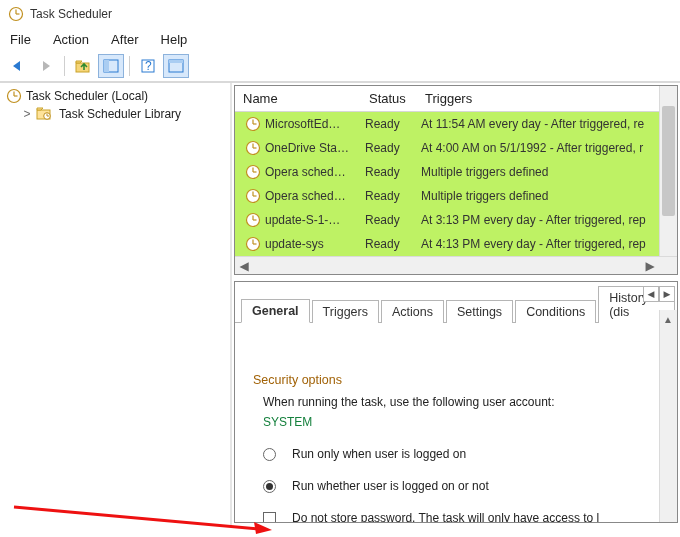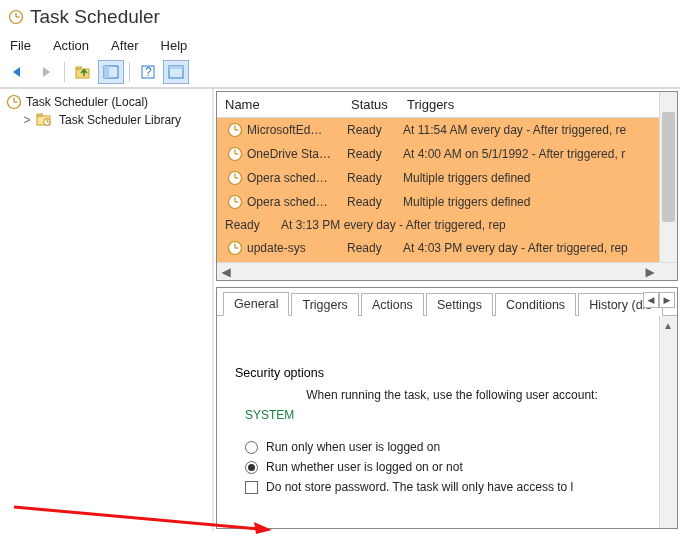--- a/index.html
+++ b/index.html
@@ -1,39 +1,39 @@
 <!DOCTYPE html>
 <html><head>
 <meta charset="utf-8">
 <style>
   * { box-sizing: border-box; font-family: "Segoe UI", Tahoma, sans-serif; font-size: 12px; }
   body { margin: 0; background: #fff; width: 680px; height: 537px; overflow: hidden; position: relative; }
 
   .titlebar { display: flex; align-items: center; padding: 6px 8px; gap: 6px; }
   .titlebar .app-icon { width: 16px; height: 16px; }
-  .titlebar .title { font-size: 19px; color: #333; }
+  .titlebar .title { font-size: 12px; color: #333; }
 
   .menubar { display: flex; gap: 22px; padding: 4px 10px; color: #222; }
   .menubar span { font-size: 13px; cursor: default; }
 
   .toolbar { display: flex; align-items: center; padding: 3px 4px; gap: 0; border-bottom: 1px solid #d9d9d9; }
   .tool-btn { width: 26px; height: 24px; display: flex; align-items: center; justify-content: center; border: 1px solid transparent; margin: 0 1px; }
   .tool-btn.active { border: 1px solid #8cb2dc; background: #d7e8fb; }
   .tool-sep { width: 1px; height: 20px; background: #cfcfcf; margin: 0 4px; }
 
   .main { display: flex; border-top: 1px solid #d9d9d9; height: calc(100% - 94px); }
-  .tree-pane { width: 212px; padding: 4px 6px; }
+  .tree-pane { width: 230px; padding: 4px 6px; }
   .tree-row { display: flex; align-items: center; gap: 4px; padding: 1px 0; font-size: 12.5px; color: #222; }
   .tree-row .expander { width: 10px; color: #6b6b6b; font-size: 12px; display: inline-block; text-align: center;}
   .tree-indent { padding-left: 16px; }
   .tree-icon { width: 16px; height: 16px; }
 
   .content-pane { flex: 1; display: flex; flex-direction: column; border-left: 2px solid #e5e5e5; position: relative; }
   .v-splitter { position: absolute; left: -4px; top: 0; bottom: 0; width: 6px; cursor: col-resize; }
-  .list-area { border: 1px solid #888; margin: 2px 2px 0 2px; height: 190px; position: relative; overflow: hidden; background: #fdba74; }
+  .list-area { border: 1px solid #888; margin: 2px 2px 0 2px; height: 190px; position: relative; overflow: hidden; background: #bef264; }
   .list-header { display: flex; border-bottom: 1px solid #d7d7d7; background: #fff; }
   .list-header .col { padding: 5px 8px; text-align: left; color: #222; font-size: 13px; }
   .col-name { width: 126px; }
   .col-status { width: 56px; }
   .col-trig { flex: 1; }
   .list-body { overflow: hidden; }
   .list-row { display: flex; align-items: center; padding: 2px 0 2px 4px; font-size: 12.5px; color: #333; white-space: nowrap; justify-content: flex-end; }
   .list-row .cell { overflow: hidden; text-overflow: ellipsis; white-space: nowrap; padding: 2px 6px 2px 4px; }
   .list-row .task-icon { width: 16px; height: 16px; margin: 0 4px 0 2px; }
   .cell-name { width: 122px; display: flex; align-items: center; }
@@ -44,28 +44,28 @@
   .list-hscroll { position: absolute; left: 0; right: 0; bottom: 0; height: 18px; background: #f0f0f0; border-top: 1px solid #dadada; display: flex; align-items: center; }
   .hscroll-arrow { width: 18px; height: 18px; display: flex; align-items: center; justify-content: center; color: #666; }
   .hscroll-arrow.right { margin-left: auto; margin-right: 18px; }
   .hscroll-up { position: absolute; top: 0; right: 0; width: 18px; height: 18px; display: flex; align-items: center; justify-content: center; color: #666; font-size: 10px; }
 
   .h-splitter { height: 6px; cursor: row-resize; }
 
   .details-area { border: 1px solid #888; margin: 0 2px 2px 2px; flex: 1; position: relative; overflow: hidden; background: #fff; }
   .tabs { display: flex; align-items: flex-end; border-bottom: 1px solid #b5b5b5; padding: 3px 0 0 6px; position: relative; }
   .tab { padding: 4px 10px; border: 1px solid #b5b5b5; border-bottom: none; margin-right: 2px; background: #fff; font-size: 12.5px; color: #333; position: relative; top: 1px; cursor: default; }
-  .tab.active { background: #fff; font-weight: 400; z-index: 2; border-bottom: 1px solid #fff; }
+  .tab.active { background: #fff; font-weight: 700; z-index: 2; border-bottom: 1px solid #fff; }
   .tab-scroll { position: absolute; right: 2px; top: 4px; display: flex; }
   .tab-scroll div { width: 16px; height: 16px; border: 1px solid #b5b5b5; display: flex; align-items: center; justify-content: center; font-size: 9px; color: #555; background: #fff; }
   .details-body { padding: 12px 18px; position: relative; height: calc(100% - 28px); }
-  .grpbox-title { color: #000000; margin: 38px 0 8px 0; font-size: 12.5px; }
-  .acct-line { margin: 2px 0 6px 10px; color: #222; text-align: center; }
+  .grpbox-title { color: #a16207; margin: 38px 0 8px 0; font-size: 12.5px; }
+  .acct-line { margin: 2px 0 6px 10px; color: #222; }
   .acct-val { margin: 0 0 18px 10px; color: #15803d; }
-  .radio-row, .check-row { display: flex; align-items: center; gap: 8px; margin: 6px 0 6px 10px; color: #222; }
+  .radio-row, .check-row { display: flex; align-items: center; gap: 16px; margin: 18px 0 6px 10px; color: #222; }
   .radio { width: 13px; height: 13px; border: 1px solid #666; border-radius: 50%; display: inline-flex; align-items: center; justify-content: center; }
   .radio.sel::after { content: ""; width: 7px; height: 7px; background: #333; border-radius: 50%; }
   .chk { width: 13px; height: 13px; border: 1px solid #666; display: inline-block; }
   .details-vscroll { position: absolute; right: 0; top: 28px; bottom: 0; width: 18px; background: #f0f0f0; border-left: 1px solid #dadada; }
   .details-vscroll-up { position: absolute; right: 0; top: 28px; width: 18px; height: 18px; display: flex; align-items: center; justify-content: center; color: #666; font-size: 10px; }
 
   .arrow-overlay { position: absolute; left: 10px; bottom: 0px; width: 280px; height: 60px; pointer-events: none; }
 </style>
 </head>
 <body>
@@ -204,34 +204,42 @@
                 <circle cx="8" cy="8" r="6.5" fill="#fff" stroke="#c09020" stroke-width="1.2"></circle>
                 <line x1="8" y1="8" x2="8" y2="3.5" stroke="#c09020" stroke-width="1.2"></line>
                 <line x1="8" y1="8" x2="11.5" y2="8" stroke="#c09020" stroke-width="1.2"></line>
               </svg>
               <span>Opera sched…</span>
             </div>
             <div class="cell cell-status">Ready</div>
             <div class="cell cell-trig">Multiple triggers defined</div>
           </div>
           <div class="list-row">
+            <div class="cell cell-name">
+              <svg class="task-icon" viewBox="0 0 16 16">
+                <circle cx="8" cy="8" r="6.5" fill="#fff" stroke="#c09020" stroke-width="1.2"></circle>
+                <line x1="8" y1="8" x2="8" y2="3.5" stroke="#c09020" stroke-width="1.2"></line>
+                <line x1="8" y1="8" x2="11.5" y2="8" stroke="#c09020" stroke-width="1.2"></line>
+              </svg>
+              <span>update-S-1-…</span>
+            </div>
             <div class="cell cell-status">Ready</div>
             <div class="cell cell-trig">At 3:13 PM every day - After triggered, rep</div>
           </div>
           <div class="list-row">
             <div class="cell cell-name">
               <svg class="task-icon" viewBox="0 0 16 16">
                 <circle cx="8" cy="8" r="6.5" fill="#fff" stroke="#c09020" stroke-width="1.2"></circle>
                 <line x1="8" y1="8" x2="8" y2="3.5" stroke="#c09020" stroke-width="1.2"></line>
                 <line x1="8" y1="8" x2="11.5" y2="8" stroke="#c09020" stroke-width="1.2"></line>
               </svg>
               <span>update-sys</span>
             </div>
             <div class="cell cell-status">Ready</div>
-            <div class="cell cell-trig">At 4:03 PM every day - After triggered, rep</div>
+            <div class="cell cell-trig">At 4:13 PM every day - After triggered, rep</div>
           </div>
         </div>
       <div class="list-vscroll"></div>
       <div class="list-hscroll">
         <div class="hscroll-arrow">◀</div>
         <div class="hscroll-arrow right">▶</div>
       </div>
     </div>
 
     <div class="h-splitter"></div>

